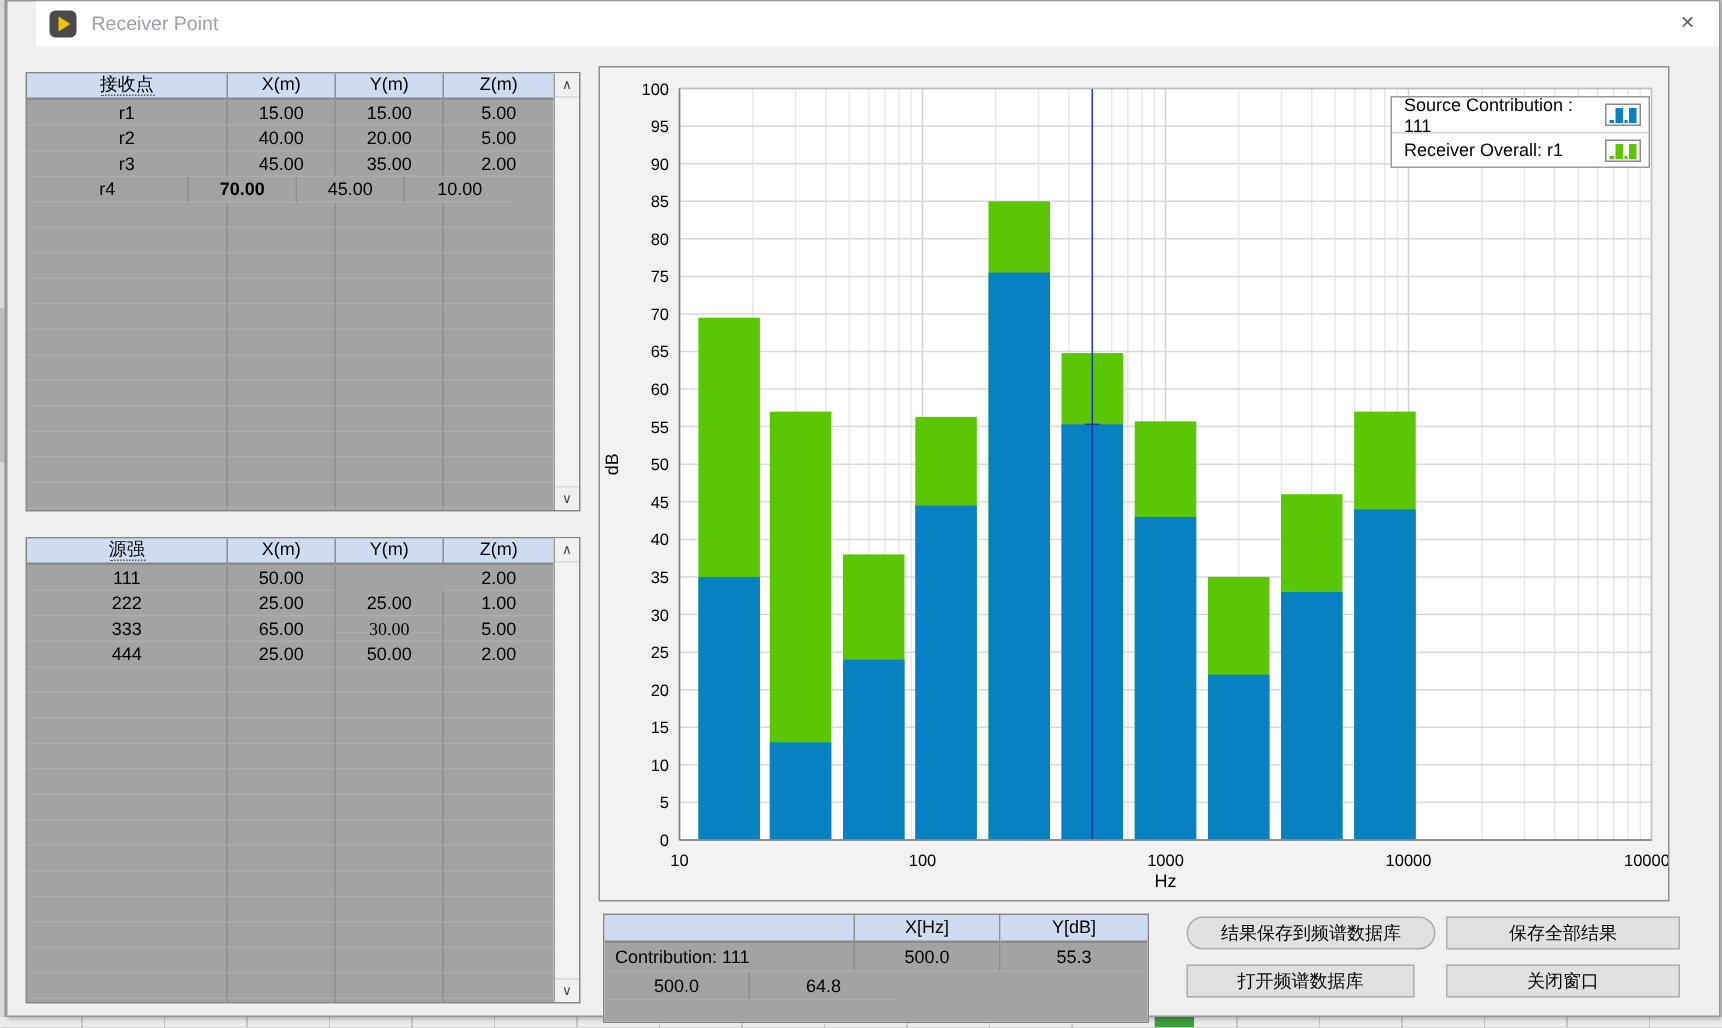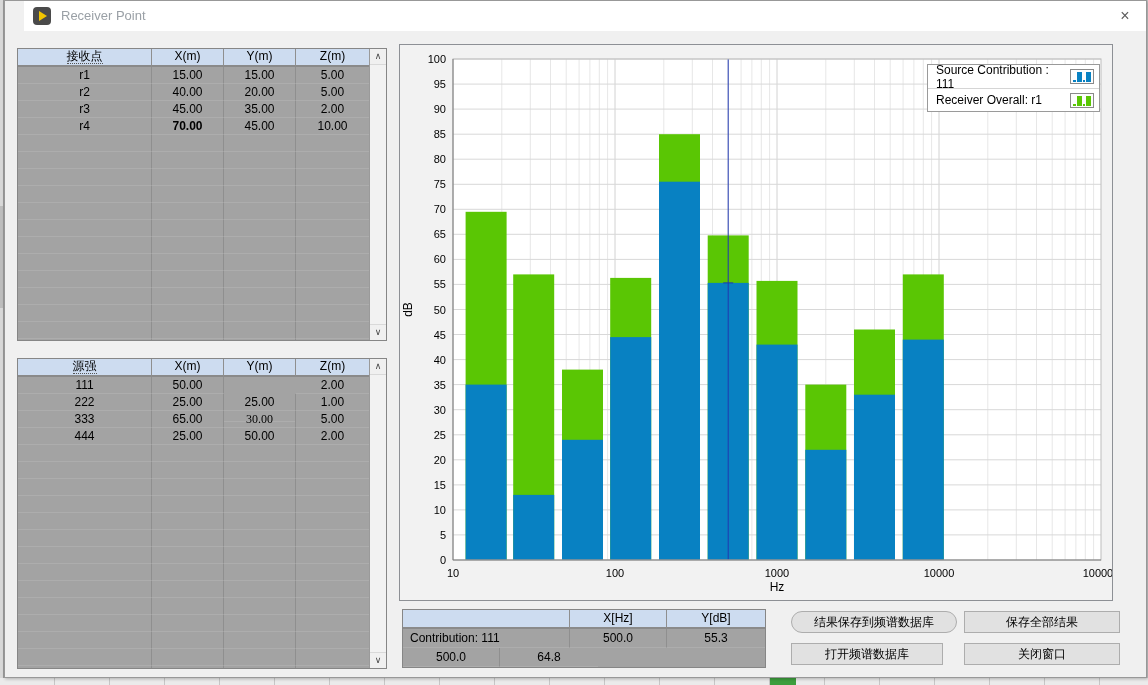--- a/index.html
+++ b/index.html
@@ -104,21 +104,21 @@
           <div class="lvt-cell" style="width: 72px;">20.00</div>
           <div class="lvt-cell" style="width: 73px;">5.00</div>
         </div>
         <div class="lvt-row">
           <div class="lvt-cell" style="width: 134px;">r3</div>
           <div class="lvt-cell" style="width: 72px;">45.00</div>
           <div class="lvt-cell" style="width: 72px;">35.00</div>
           <div class="lvt-cell" style="width: 73px;">2.00</div>
         </div>
         <div class="lvt-row">
-          <div class="lvt-cell" style="width: 134px;">r4</div>
+          <div class="lvt-cell" style="width: 108px;">r4</div>
           <div class="lvt-cell" style="width: 72px; font-weight: bold;">70.00</div>
           <div class="lvt-cell" style="width: 72px;">45.00</div>
           <div class="lvt-cell" style="width: 73px;">10.00</div>
         </div>
         <div class="lvt-row">
           <div class="lvt-cell" style="width: 134px;"></div>
           <div class="lvt-cell" style="width: 72px;"></div>
           <div class="lvt-cell" style="width: 72px;"></div>
           <div class="lvt-cell" style="width: 73px;"></div>
         </div>
@@ -453,21 +453,21 @@
         <span class="legend-glyph" id="glyph-1">
             <i style="width: 3px; height: 2px; background: rgb(90, 198, 4);"></i>
             <i style="width: 5px; height: 10px; background: rgb(90, 198, 4);"></i>
             <i style="width: 3px; height: 2px; background: rgb(90, 198, 4);"></i>
             <i style="width: 5px; height: 10px; background: rgb(90, 198, 4);"></i>
           </span>
       </div>
     </div>
   </div>
 
-  <div class="lv-table result-table" id="result-table" style="height:59px;justify-content:center;">
+  <div class="lv-table result-table" id="result-table" style="height:73px;justify-content:center;">
     <div class="lvt-body">
         <div class="lvt-row lvt-header">
           <div class="lvt-cell" style="width: 167px;"></div>
           <div class="lvt-cell" style="width: 97px;">X[Hz]</div>
           <div class="lvt-cell" style="width: 98px;">Y[dB]</div>
         </div>
         <div class="lvt-row">
           <div class="lvt-cell col-left" style="width: 167px;">Contribution: 111</div>
           <div class="lvt-cell" style="width: 97px;">500.0</div>
           <div class="lvt-cell" style="width: 98px;">55.3</div>

